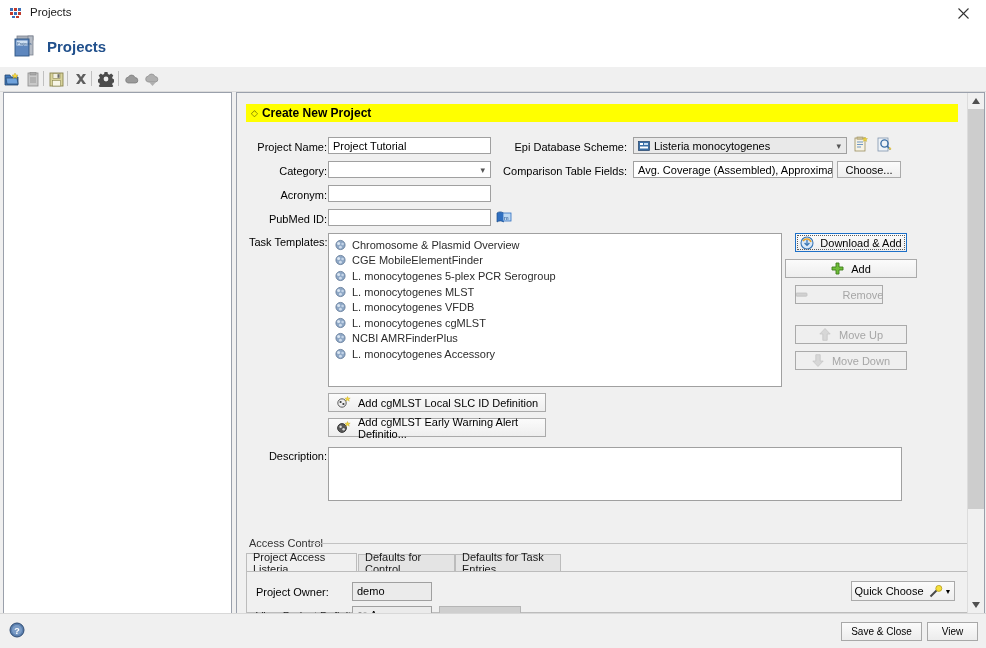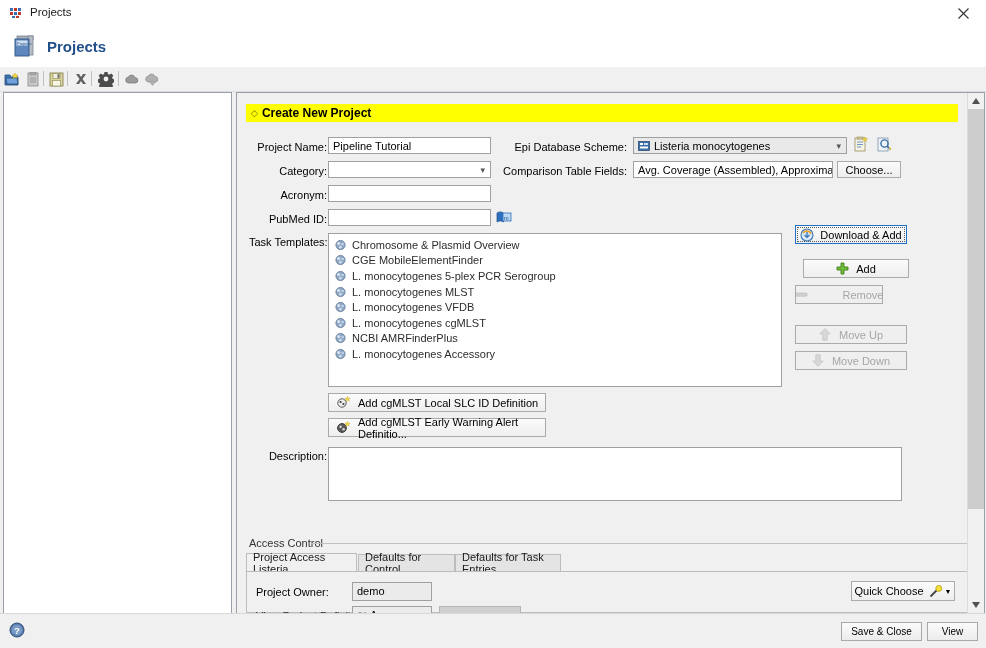--- a/index.html
+++ b/index.html
@@ -366,21 +366,21 @@
 
   <div class="rightpanel">
     <div class="content">
 
       <div class="yellowbar">
         <span class="yellowbar-arrow">◇</span>
         <span class="yellowbar-text">Create New Project</span>
       </div>
 
       <div class="lbl" style="left:12px; top:48px; width:78px;">Project Name:</div>
-      <div class="txtfield" style="left:91px; top:44px; width:163px; height:17px;">Pipeline Tutorial</div>
+      <div class="txtfield" style="left:91px; top:44px; width:163px; height:17px;">Project Tutorial</div>
 
       <div class="lbl" style="left:12px; top:72px; width:78px;">Category:</div>
       <div class="combo" style="left:91px; top:68px; width:163px; height:17px;">
         <span></span>
         <span class="chev">▾</span>
       </div>
 
       <div class="lbl" style="left:12px; top:96px; width:78px;">Acronym:</div>
       <div class="txtfield" style="left:91px; top:92px; width:163px; height:17px;"></div>
 
@@ -501,31 +501,31 @@
                   <circle cx="4.6" cy="4.4" r="1.5" fill="#dbe6f2"></circle>
                   <circle cx="8.6" cy="5" r="1.3" fill="#c3d4e8"></circle>
                   <circle cx="6.4" cy="8.2" r="1.4" fill="#cfdcec"></circle>
                 </svg></span>
               <span>L. monocytogenes Accessory</span>
             </div>
           </div>
       </div>
 
       <div id="tt-buttons">
-          <div class="btn focused" style="left: 558px; top: 132px; width: 112px; height: 19px;">
+          <div class="btn focused" style="left: 558px; top: 140px; width: 112px; height: 19px;">
             <span style="flex: 0 0 auto; width: 14px; height: 14px; margin-right: 6px; display: flex; align-items: center;">
               <svg width="14" height="14" viewBox="0 0 14 14">
                 <circle cx="7" cy="7" r="6" fill="#d9e8f7" stroke="#3a77b5" stroke-width="1.1"></circle>
                 <path d="M3 5 a4.5 4.5 0 0 1 8 1" fill="none" stroke="#e8a22a" stroke-width="1.6"></path>
                 <path d="M7 4 L7 9 M4.6 7 L7 9.4 L9.4 7" stroke="#3a77b5" stroke-width="1.3" fill="none"></path>
               </svg>
             </span>
             <span>Download &amp; Add</span>
           </div>
-          <div class="btn" style="left: 566px; top: 166px; width: 106px; height: 19px; text-align: center;">
+          <div class="btn" style="left: 548px; top: 166px; width: 132px; height: 19px; text-align: center;">
             <span style="flex: 0 0 auto; width: 14px; height: 14px; margin-right: 6px; display: flex; align-items: center;">
               <svg width="13" height="13" viewBox="0 0 13 13">
                 <path d="M5 1 h3 v4 h4 v3 h-4 v4 h-3 v-4 h-4 v-3 h4 z" fill="#6fbd3a" stroke="#3f7d1c" stroke-width="0.9"></path>
               </svg>
             </span>
             <span>Add</span>
           </div>
           <div class="btn disabled" style="left: 558px; top: 192px; width: 88px; height: 19px; gap: 28px;">
             <span style="flex: 0 0 auto; width: 14px; height: 14px; margin-right: 6px; display: flex; align-items: center; opacity: 0.55;">
               <svg width="13" height="13" viewBox="0 0 13 13">

